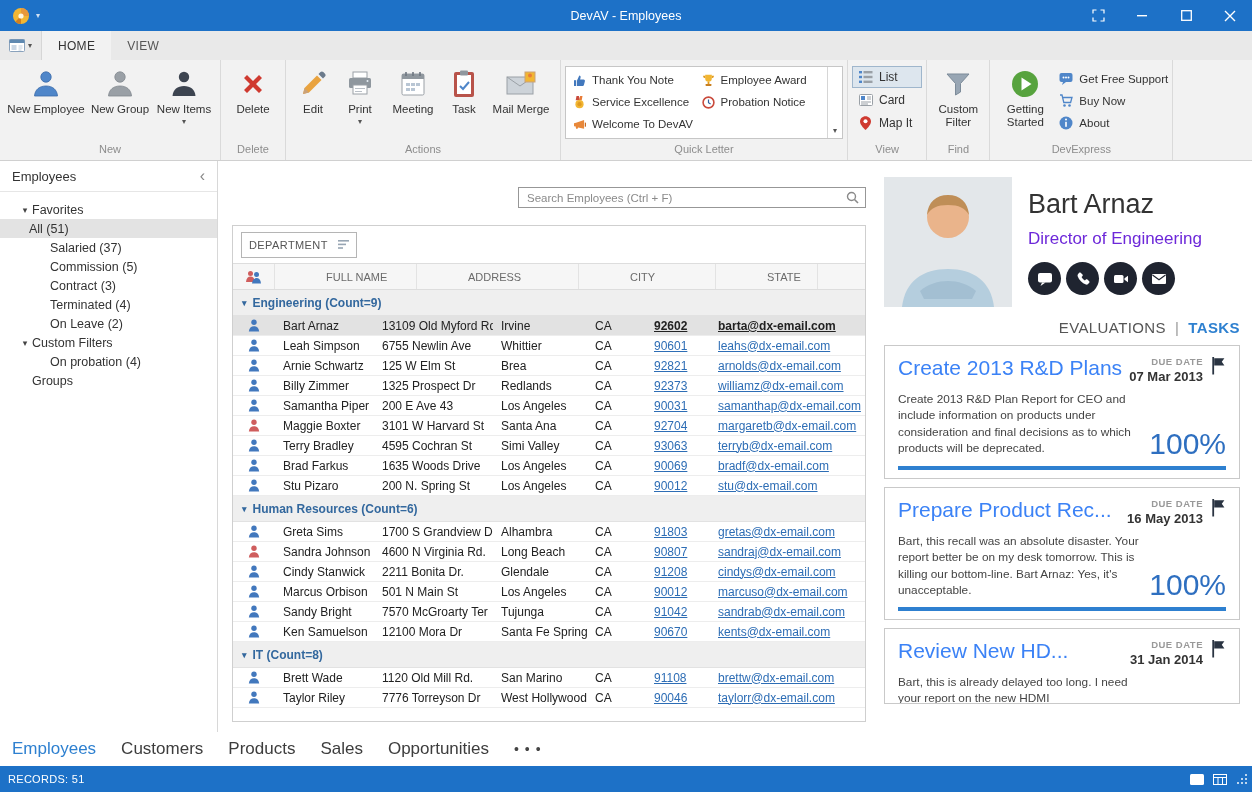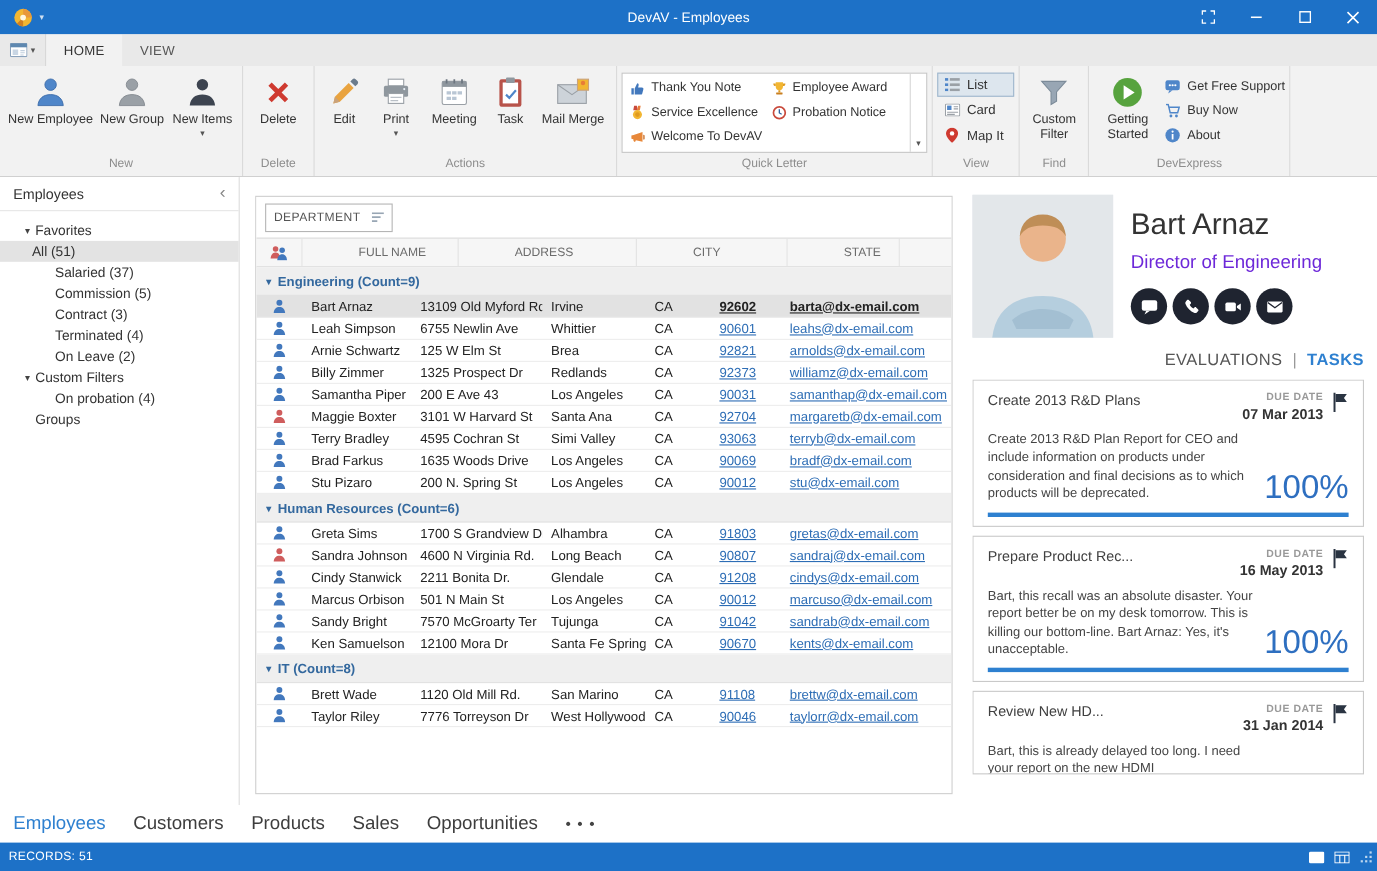--- a/index.html
+++ b/index.html
@@ -105,21 +105,21 @@
 .dtabs{display:flex;justify-content:flex-end;align-items:center;gap:9px;margin-top:12px;font-size:15px;letter-spacing:.4px;flex-shrink:0;}
 .dtab{color:#555;}
 .dtab.active{color:var(--accent);font-weight:bold;}
 .dtab-sep{color:#999;}
 .cards{margin-top:9px;flex:1;display:flex;flex-direction:column;gap:8px;overflow:hidden;}
 .card{border:1px solid #c9c9c9;background:#fff;padding:10px 13px 8px;display:flex;flex-direction:column;flex-shrink:0;}
 .card:nth-child(1){height:134px;}
 .card:nth-child(2){height:133px;}
 .card:nth-child(3){height:76px;overflow:hidden;}
 .card-top{display:flex;justify-content:space-between;flex-shrink:0;}
-.card-title{font-size:13px;color:#404040;white-space:nowrap;overflow:hidden;}
+.card-title{font-size:21px;color:#3b82f6;white-space:nowrap;overflow:hidden;}
 .due{display:flex;gap:8px;flex-shrink:0;}
 .due-text{text-align:right;}
 .due-label{font-size:9.5px;font-weight:bold;color:#999;letter-spacing:.5px;}
 .due-date{font-size:13px;font-weight:bold;color:#333;margin-top:2px;white-space:nowrap;}
 .card-mid{flex:1;display:flex;margin-top:7px;min-height:0;}
 .card-body{width:243px;font-size:11.8px;color:#444;line-height:1.38;}
 .card-progress{margin-left:auto;align-self:flex-end;font-size:30px;color:#2e6fc0;}
 .card-bar{height:4px;background:var(--accent);margin-top:5px;flex-shrink:0;}
 
 
@@ -501,20 +501,31 @@
             <span>On probation  (4)</span>
           </div>
           <div class="tree-node root">
             <span class="tree-arrow"></span>
             <span>Groups</span>
           </div>
         </div>
     </div>
 
     <div class="main">
+      <div class="search-row">
+        <div class="searchbox">
+          <input type="text" placeholder="Search Employees (Ctrl + F)" style="">
+          <span style="display:flex;">
+            <svg width="13" height="13" viewBox="0 0 13 13">
+                <circle cx="5.5" cy="5.5" r="4" fill="none" stroke="#8a8a8a" stroke-width="1.4"></circle>
+                <path d="M8.5 8.5L12 12" stroke="#8a8a8a" stroke-width="1.6"></path>
+              </svg>
+          </span>
+        </div>
+      </div>
       <div class="grid-shell">
         <div class="groupby">
           <div class="dept-btn">
             <span>DEPARTMENT</span>
             <span style="display:flex;">
               <svg width="11" height="9" viewBox="0 0 11 9">
                   <rect y="0" width="11" height="1.6" fill="#98a6b4"></rect>
                   <rect y="3.6" width="8" height="1.6" fill="#98a6b4"></rect>
                   <rect y="7.2" width="5" height="1.6" fill="#98a6b4"></rect>
                 </svg>

